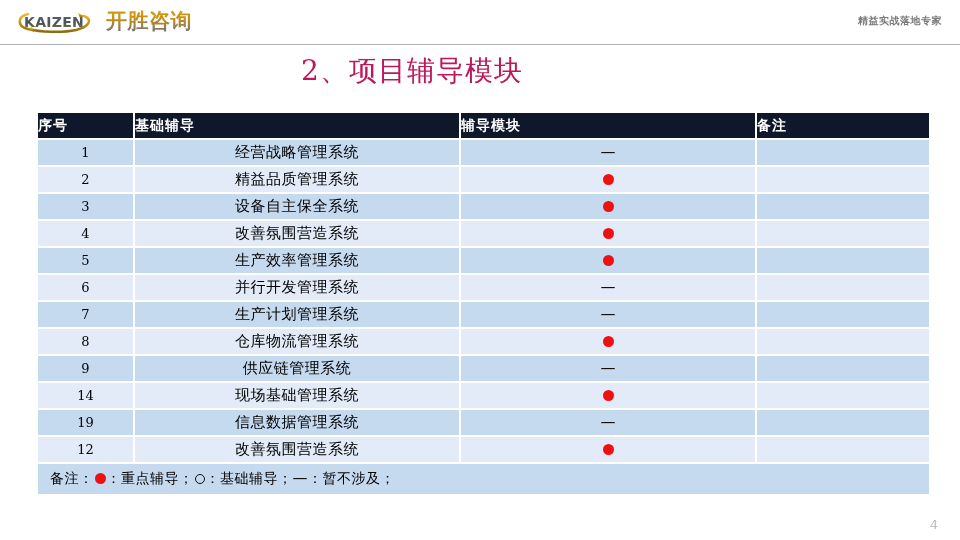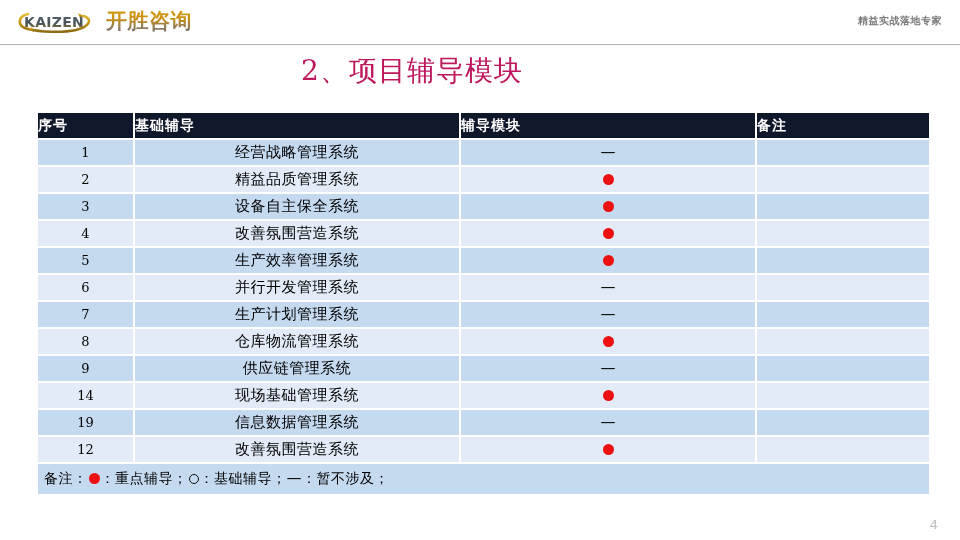--- a/index.html
+++ b/index.html
@@ -79,21 +79,21 @@
   td.name { letter-spacing: 0.5px; }
   td.mark { font-size: 13px; }
 
   .dot {
     display: inline-block; width: 11px; height: 11px;
     border-radius: 50%; background: #ee1111; vertical-align: -1px;
   }
   .dash { display: inline-block; font-size: 15px; color: #111; line-height: 11px; }
 
   .note-row td {
-    background: #c5d9ef; text-align: left; padding-left: 6px;
+    background: #c5d9ef; text-align: left; padding-left: 12px;
     font-size: 14px; letter-spacing: 0.5px; height: 30px;
   }
   .note-row .dot { width: 11px; height: 11px; margin: 0 1px; }
   .note-row .ring {
     display: inline-block; width: 10px; height: 10px; border-radius: 50%;
     border: 1.4px solid #111; vertical-align: -1px; margin: 0 1px;
   }
 
   .page-number {
     position: absolute; right: 22px; bottom: 8px;

